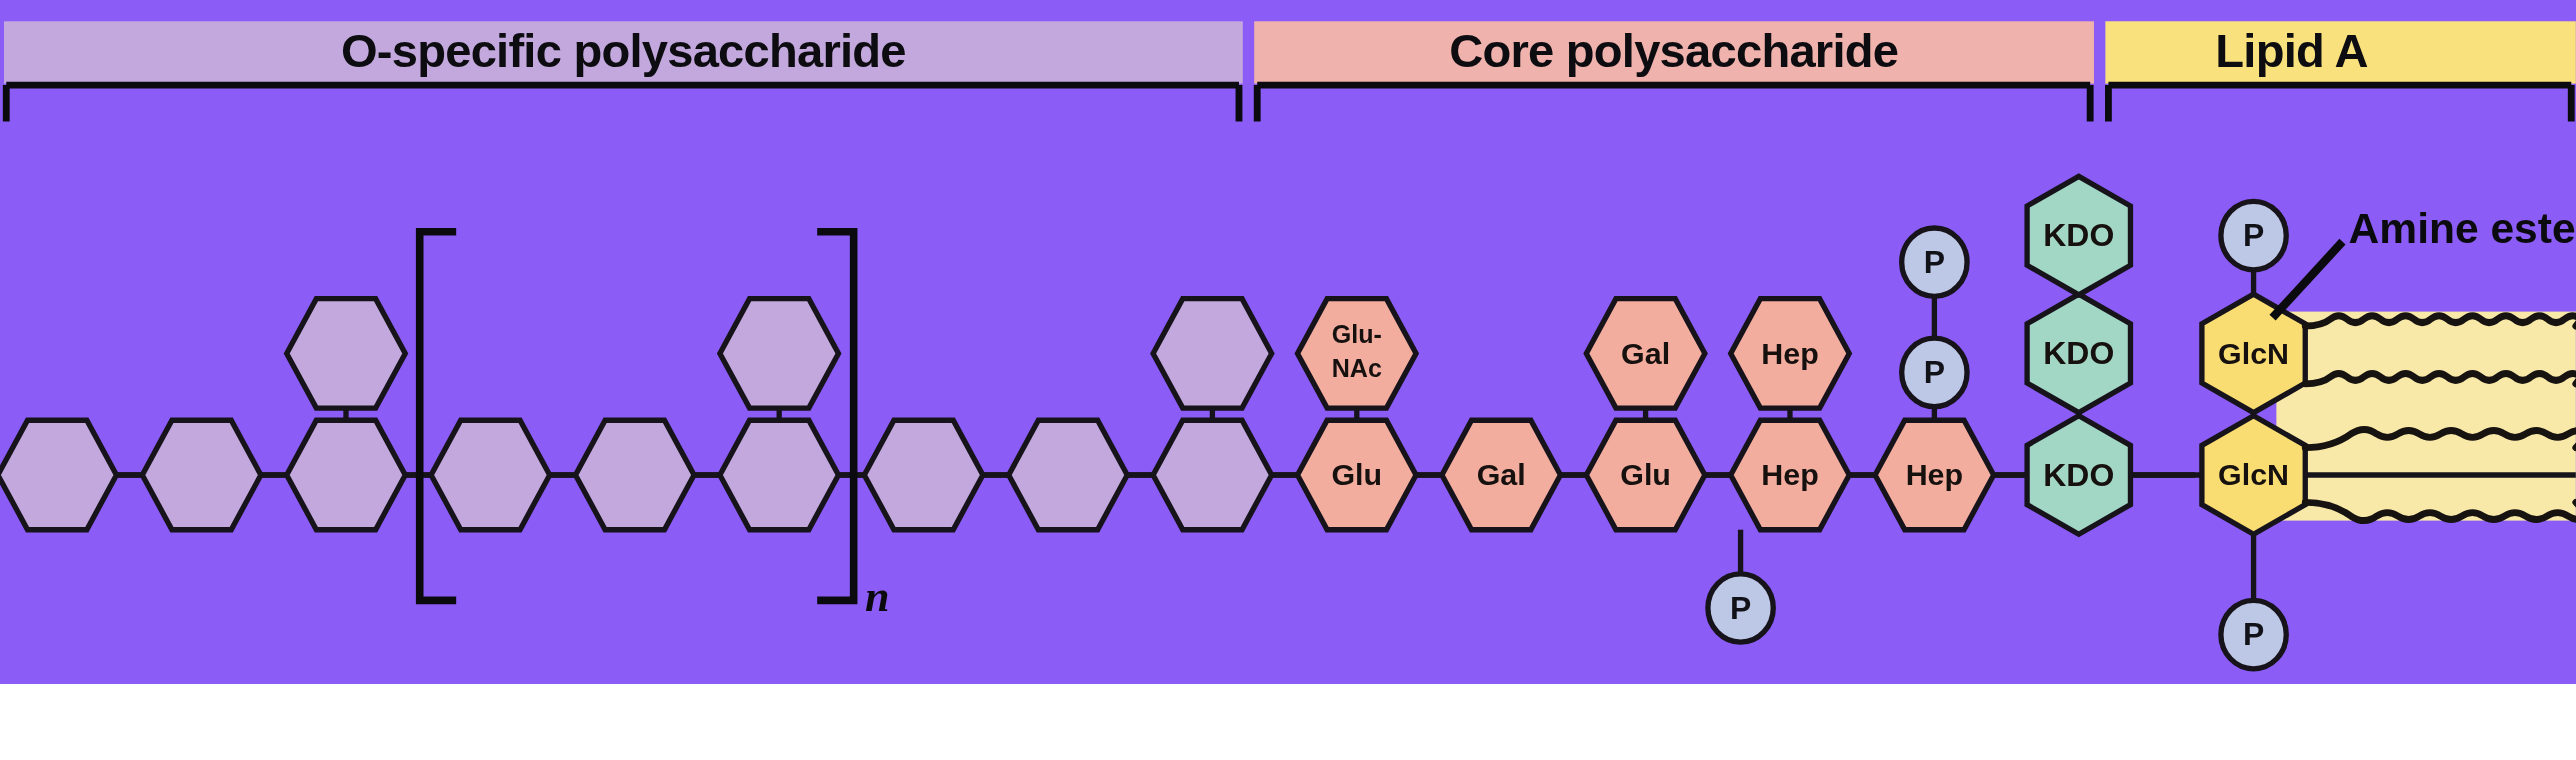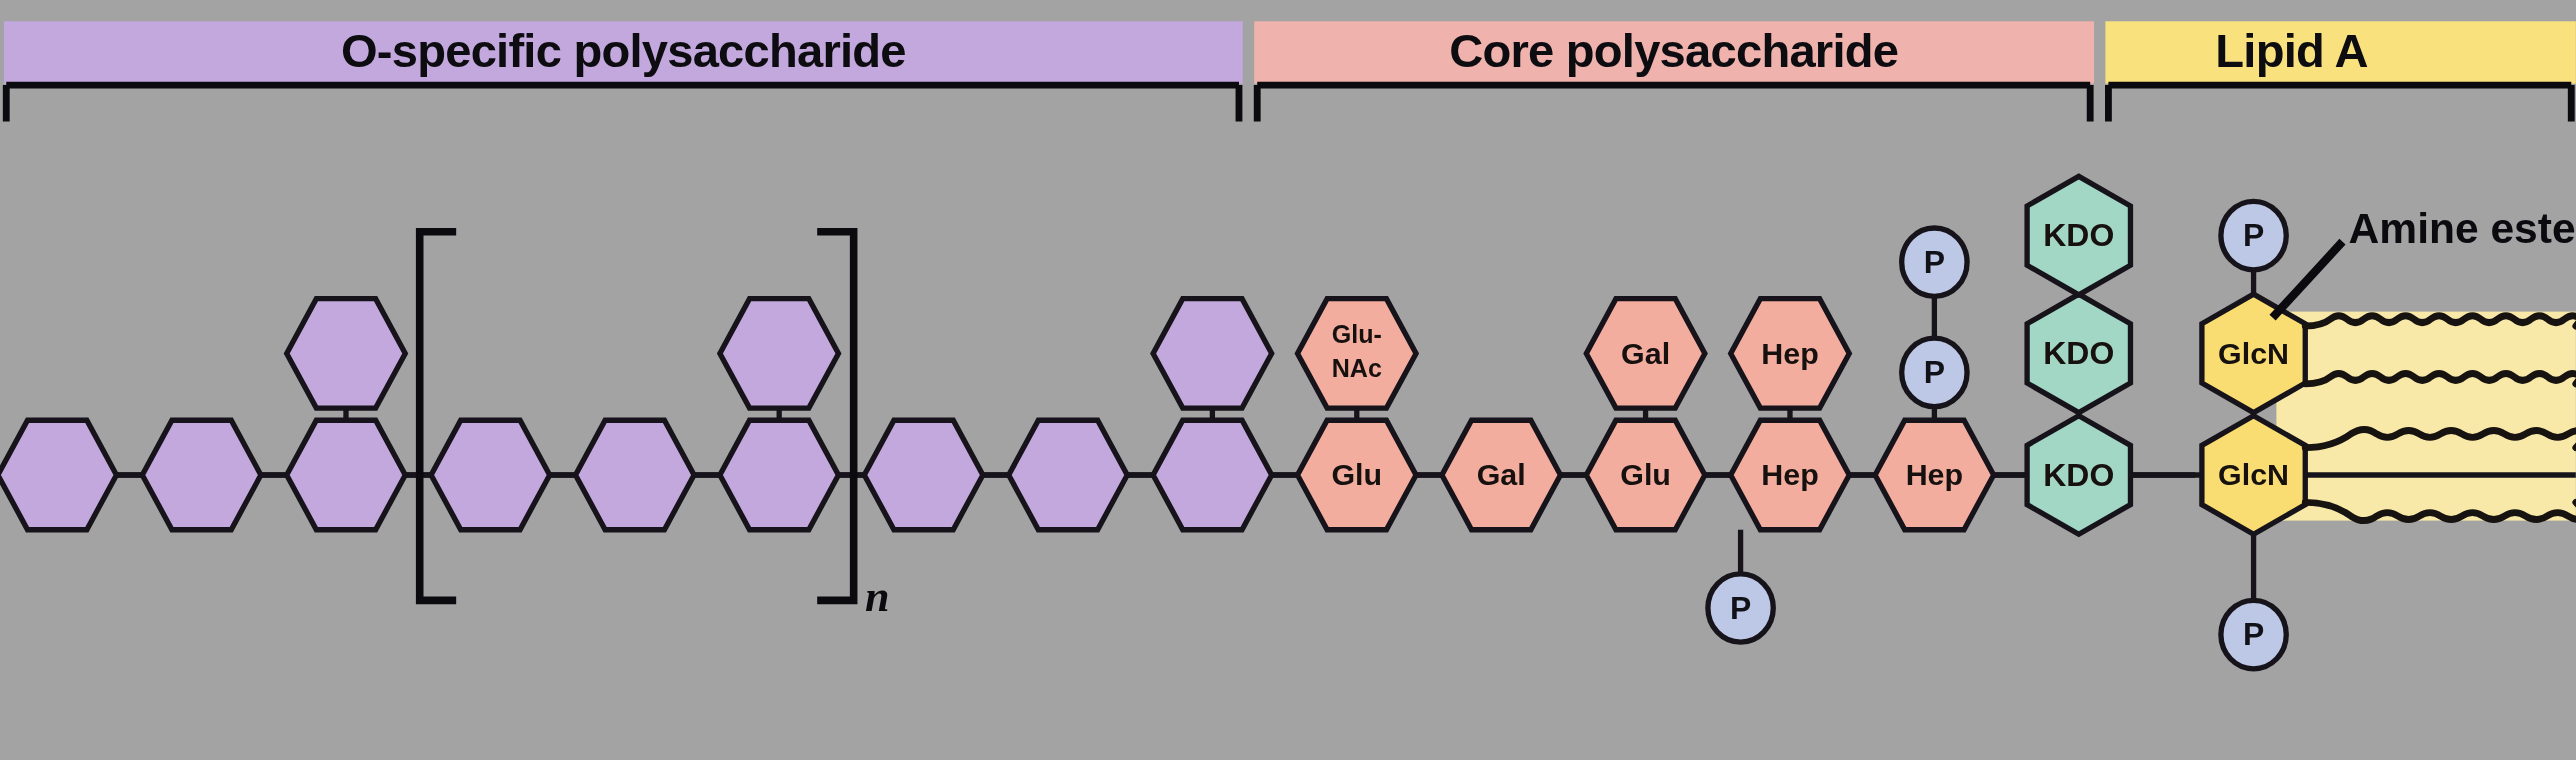--- a/index.html
+++ b/index.html
@@ -6,22 +6,22 @@
     margin: 0;
     padding: 0;
     background: #ffffff;
   }
   body {
     font-family: "Liberation Sans", sans-serif;
   }
   #stage {
     position: relative;
     width: 2576px;
-    height: 760px;
-    background: #a3a3a3;
+    height: 684px;
+    background: #8b5cf6;
     overflow: hidden;
   }
   svg.diagram {
     position: absolute;
     top: 0;
     left: 0;
     width: 2576px;
     height: 760px;
     display: block;
   }

